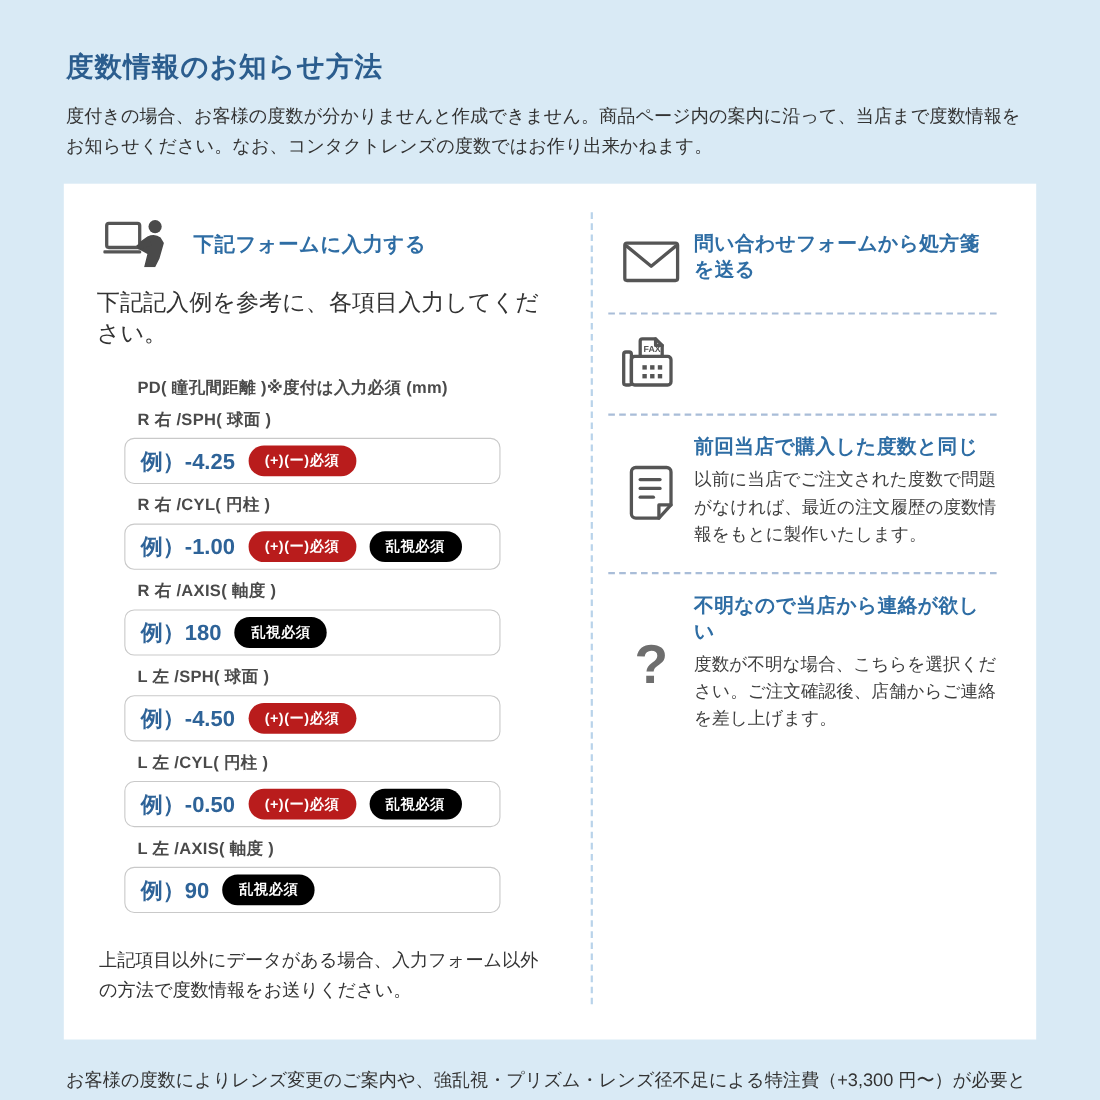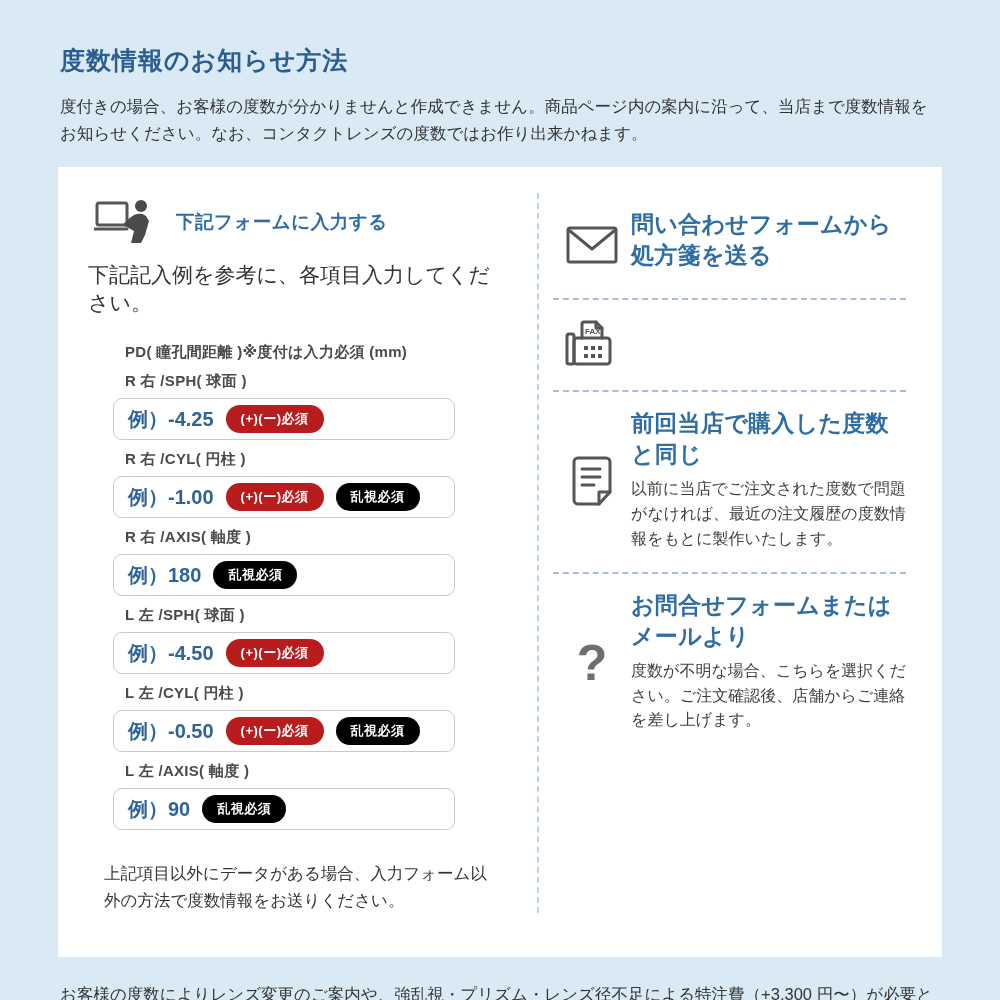--- a/index.html
+++ b/index.html
@@ -16,21 +16,21 @@
     font-size:25px;font-weight:bold;color:#2b5d8e;
     margin:0 0 16px 2px;letter-spacing:1px;
   }
   .intro{
     font-size:16.5px;line-height:1.65;color:#333;
     margin:0 0 20px 2px;
   }
   .card{
     background:#ffffff;
     display:flex;
-    padding:26px 0 44px 0;
+    padding:26px 0 32px 0;
     min-height:650px;
   }
   
   .col-left{
     flex:0 0 415px;
     padding:0 34px 0 30px;
     border-right:2px dashed #b9d3ea;
     box-sizing:content-box;
   }
   .form-head{display:flex;align-items:center;gap:20px;margin:6px 0 18px 6px;}
@@ -47,31 +47,31 @@
   .ex-main{font-size:20px;font-weight:bold;color:#2e6398;white-space:nowrap;}
   .ex-mid{font-size:13px;font-weight:bold;color:#1f3a66;white-space:nowrap;margin:0 -2px;}
   .ex-strong{font-size:20px;font-weight:bold;color:#1f3a66;white-space:nowrap;}
   .pill{
     display:inline-block;border-radius:999px;color:#fff;
     font-size:13px;font-weight:bold;padding:5px 15px;letter-spacing:.5px;
     white-space:nowrap;
   }
   .pill-blue{background:#b91c1c;}
   .pill-orange{background:#000000;}
-  .form-note{font-size:16.5px;color:#333;line-height:1.6;margin:30px 0 0 16px;}
+  .form-note{font-size:16.5px;color:#333;line-height:1.6;margin:30px 0 0 2px;}
   
   .col-right{flex:1 1 auto;padding:0 36px 0 14px;}
   .method{display:flex;padding:14px 0 20px 0;}
   .method + .method{border-top:2px dashed #a9bdd8;}
   .m-icon{
     flex:0 0 78px;display:flex;align-items:center;justify-content:center;
     padding-top:4px;
   }
   .m-text{flex:1 1 auto;}
-  .m-title{font-size:23px;font-weight:bold;color:#2e6da4;margin:2px 0 7px 0;letter-spacing:.3px;}
+  .m-title{font-size:18px;font-weight:bold;color:#2e6da4;margin:2px 0 7px 0;letter-spacing:.3px;}
   .m-body{font-size:16px;color:#3f3f3f;line-height:1.55;}
   .qmark{font-size:50px;font-weight:bold;color:#6e6e6e;line-height:1;}
   
   .footer{
     font-size:16.5px;color:#333;line-height:1.65;
     margin:24px 0 0 2px;
   }
   svg .ln{fill:none;stroke:#555;stroke-width:3;stroke-linecap:round;stroke-linejoin:round;}
   svg .fl{fill:#4a4a4a;stroke:none;}
 </style>
@@ -198,21 +198,21 @@
           <div class="m-title">前回当店で購入した度数と同じ</div>
           <div class="m-body">以前に当店でご注文された度数で問題がなければ、最近の注文履歴の度数情報をもとに製作いたします。</div>
         </div>
       </div>
 
       <div class="method">
         <div class="m-icon">
           <span class="qmark">?</span>
         </div>
         <div class="m-text">
-          <div class="m-title">お問合せフォームまたはメールより</div>
+          <div class="m-title">不明なので当店から連絡が欲しい</div>
           <div class="m-body">度数が不明な場合、こちらを選択ください。ご注文確認後、店舗からご連絡を差し上げます。</div>
         </div>
       </div>
 
     </div>
   </div>
 
   <p class="footer">お客様の度数によりレンズ変更のご案内や、強乱視・プリズム・レンズ径不足による特注費（+3,300 円〜）が必要となる場合や、お届けまでにお時間を頂戴することがございます。その際は別途メールにてご連絡いたします。</p>
 </div>
 

